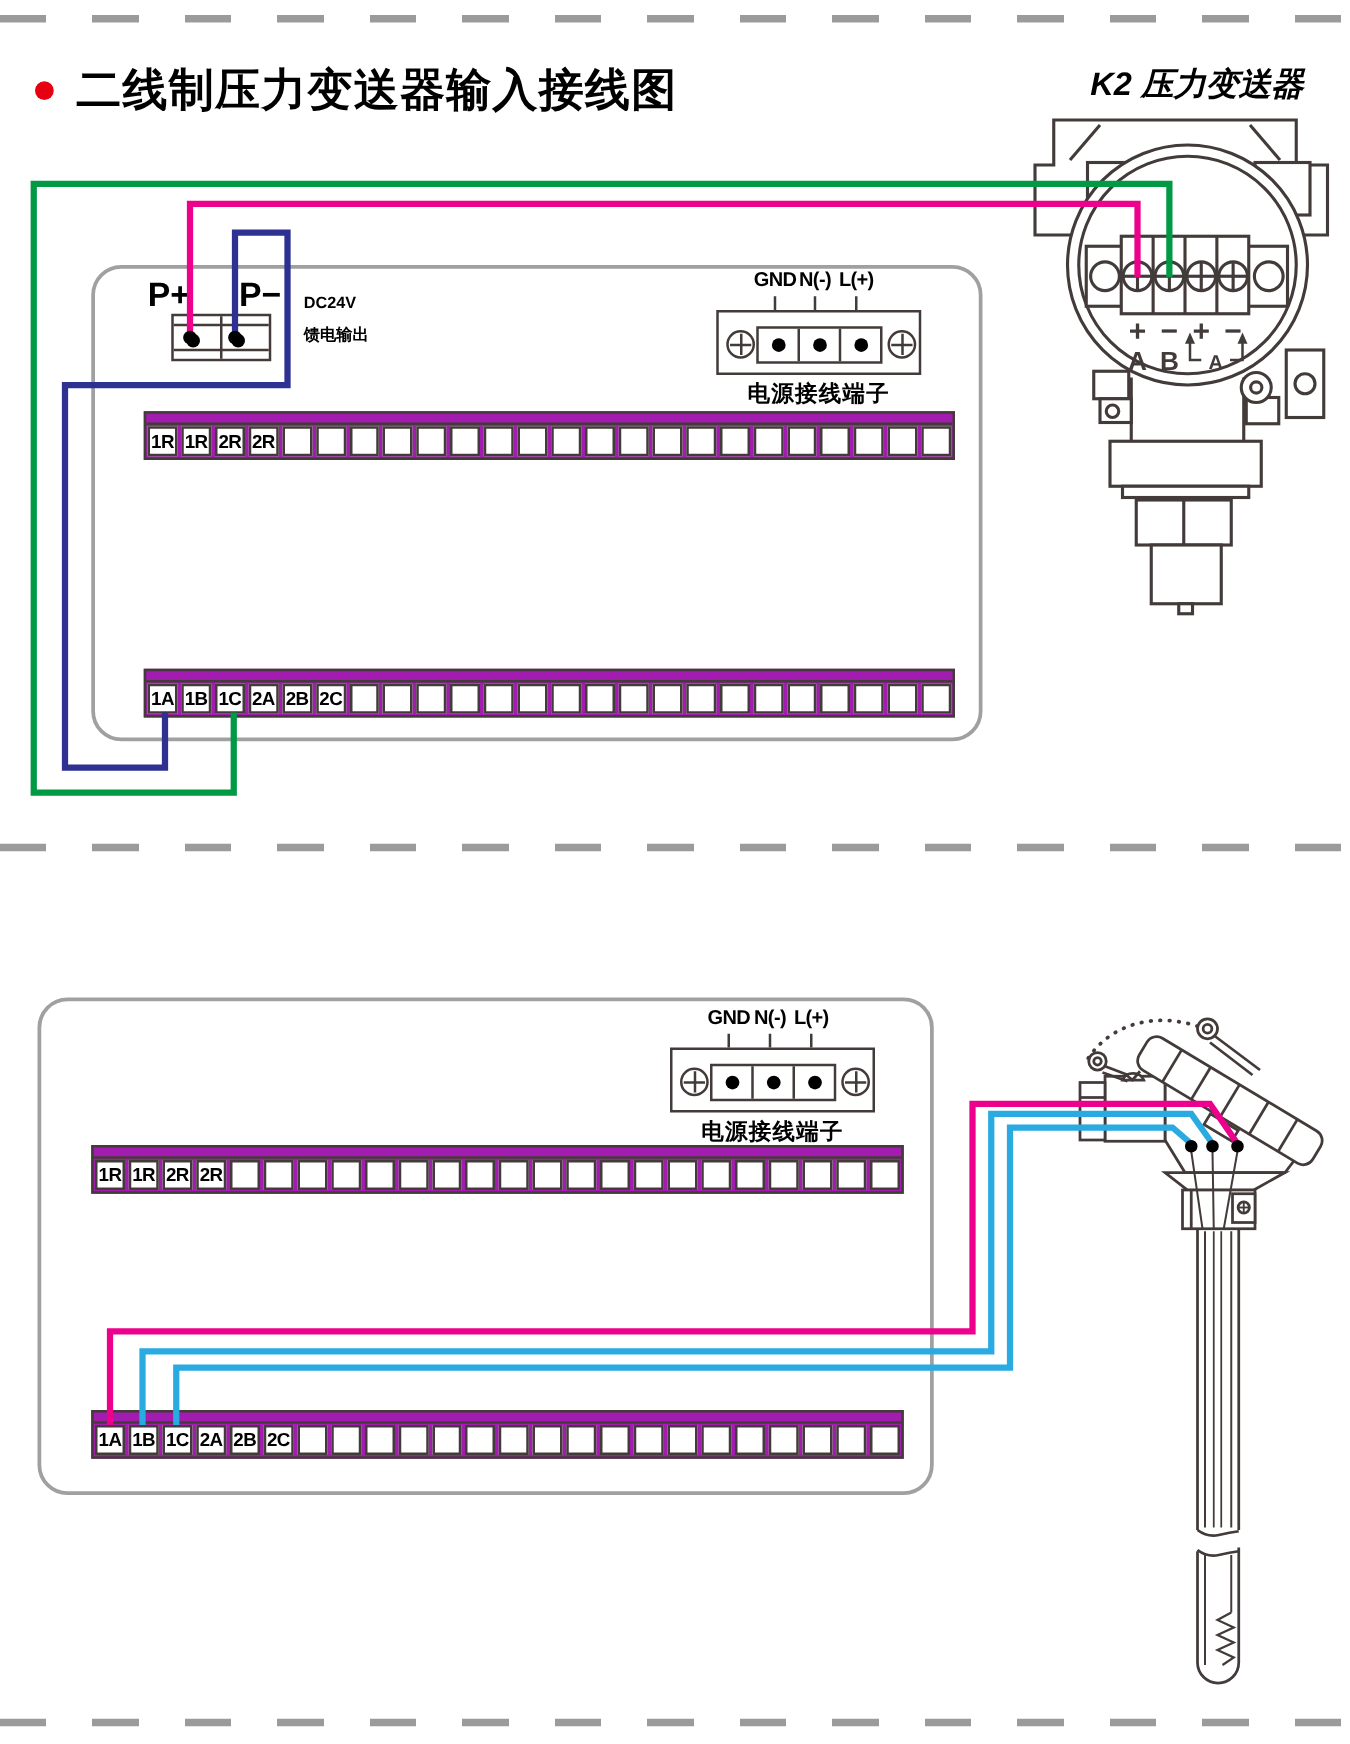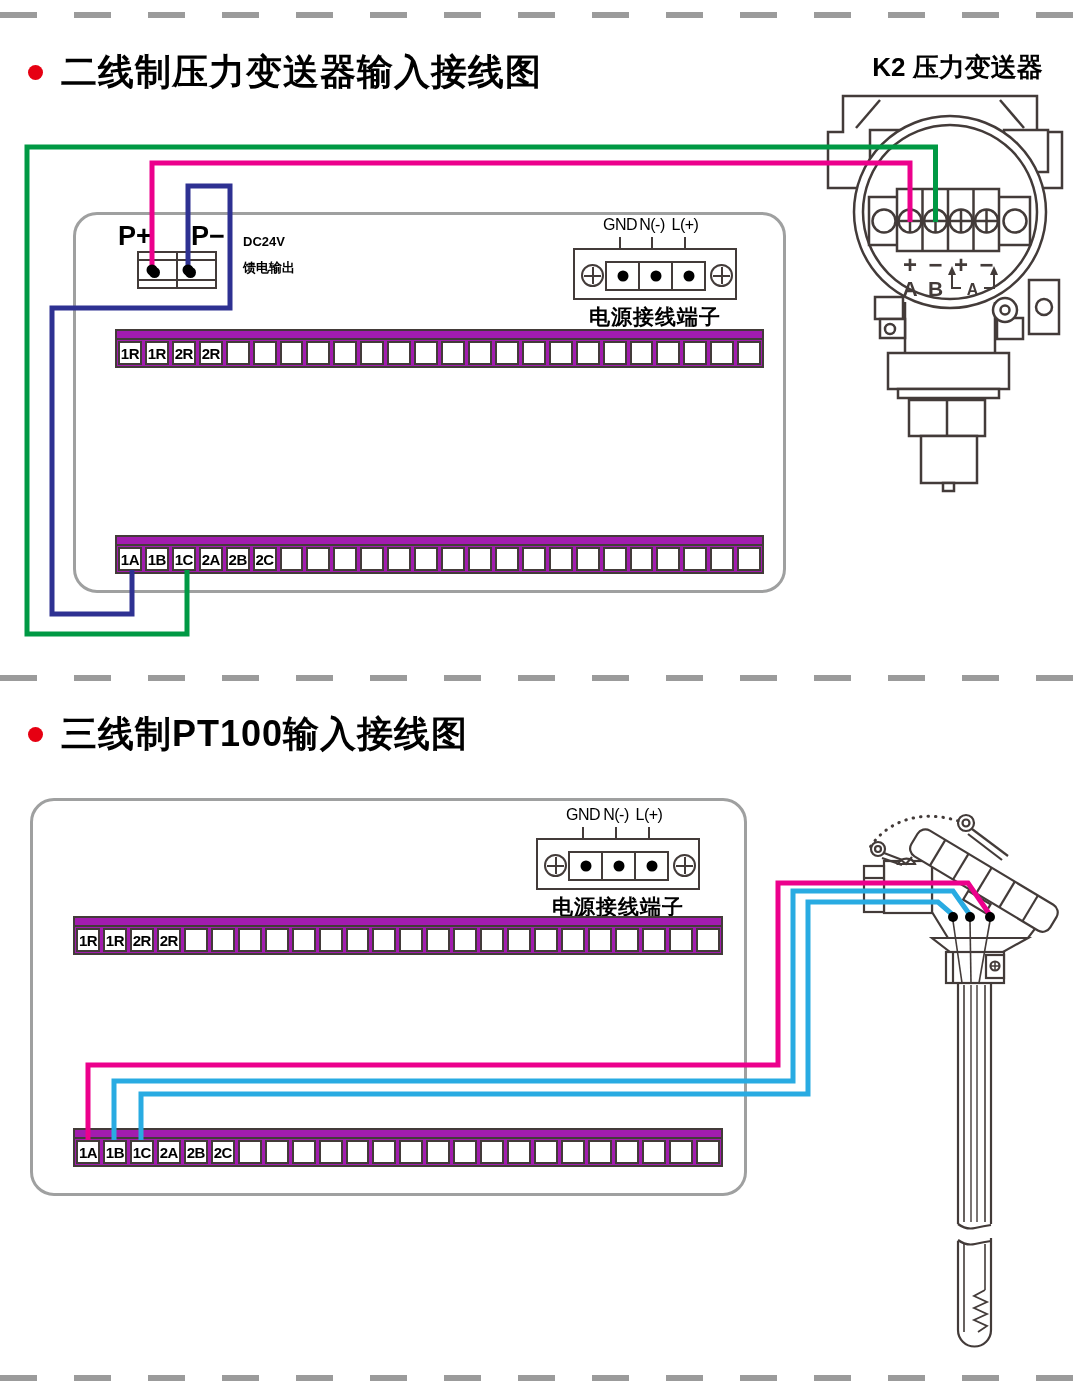--- a/index.html
+++ b/index.html
@@ -3,43 +3,43 @@
 <meta charset="utf-8">
 <style>
   html,body{margin:0;padding:0;background:#fff;}
   #canvas{position:relative;width:1080px;height:1395px;background:#fff;overflow:hidden;
           font-family:"Liberation Sans","DejaVu Sans",sans-serif;color:#000;}
   .dash{position:absolute;left:0;width:1080px;height:6px;
         background:repeating-linear-gradient(to right,#9b9b9b 0 37px,transparent 37px 74px);}
   .sec-title{position:absolute;left:28px;display:flex;align-items:center;gap:18px;}
   .bullet{width:15px;height:15px;border-radius:50%;background:#e60012;flex:0 0 auto;}
   .sec-title .t{font-size:36px;font-weight:600;letter-spacing:1px;white-space:nowrap;}
-  .dev-title{position:absolute;font-size:26px;font-weight:600;text-align:center;white-space:nowrap;}
+  .dev-title{position:absolute;font-size:26px;font-weight:600;text-align:center;white-space:nowrap;font-style:italic;}
   .box{position:absolute;border:3px solid #9FA0A0;border-radius:24px;background:#fff;}
   
   .strip{position:absolute;border:2px solid #433b39;background:#a21caf;box-sizing:border-box;}
   .strip .rail{height:7px;border-bottom:2px solid #433b39;}
   .strip .cells{display:flex;gap:3px;padding:1px;}
   .strip .cell{flex:1;height:20px;border:2px solid #433b39;background:#fff;
                font-size:15px;font-weight:700;letter-spacing:-0.5px;
                display:flex;align-items:center;justify-content:center;}
   
   .pterm{position:absolute;width:164px;height:52px;border:2.5px solid #433b39;box-sizing:border-box;background:#fff;}
   .pt-band{position:absolute;left:30px;top:11px;width:97px;height:26px;border:2px solid #433b39;display:flex;}
   .pt-cell{flex:1;position:relative;border-right:2px solid #433b39;}
   .pt-cell:last-child{border-right:none;}
   .dot{position:absolute;width:11px;height:11px;border-radius:50%;background:#000;}
   .pt-cell .dot{left:50%;top:50%;transform:translate(-50%,-50%);}
   .screw{position:absolute;width:19px;height:19px;border:2px solid #433b39;border-radius:50%;top:14px;}
   .screw::before,.screw::after{content:"";position:absolute;background:#433b39;}
   .screw::before{left:50%;top:1px;bottom:1px;width:2px;margin-left:-1px;}
   .screw::after{top:50%;left:1px;right:1px;height:2px;margin-top:-1px;}
-  .small-label{position:absolute;font-size:16px;font-weight:400;letter-spacing:-0.5px;text-align:center;white-space:nowrap;}
+  .small-label{position:absolute;font-size:16px;font-weight:700;letter-spacing:-0.5px;text-align:center;white-space:nowrap;}
   .lead{position:absolute;width:2px;background:#433b39;}
-  .caption{position:absolute;font-size:21px;font-weight:700;text-align:center;letter-spacing:1px;}
+  .caption{position:absolute;font-size:18px;font-weight:700;text-align:center;letter-spacing:1px;}
   .plabel{position:absolute;font-size:27px;font-weight:600;text-align:center;width:56px;}
   .feed{position:absolute;font-size:13px;font-weight:700;line-height:26px;}
   
   .pblock{position:absolute;left:137px;top:251px;width:80px;height:38px;border:2.5px solid #433b39;box-sizing:border-box;background:#fff;}
   .pb-top{height:6px;border-bottom:2px solid #433b39;}
   .pb-bot{position:absolute;left:0;right:0;bottom:0;height:6px;border-top:2px solid #433b39;}
   .pb-div{position:absolute;left:50%;top:0;bottom:0;width:2px;background:#433b39;margin-left:-1px;}
   .overlay{position:absolute;left:0;z-index:5;}
   svg text{font-family:"Liberation Sans","DejaVu Sans",sans-serif;}
 </style>
@@ -226,24 +226,20 @@
 
     <g fill="none" stroke-width="5">
       <polyline points="187,570 187,634 27,634 27,147 935.5,147 935.5,222" stroke="#009944"></polyline>
       <polyline points="152,270 152,163 910,163 910,222" stroke="#EC008C"></polyline>
       <polyline points="188,270 188,186 230,186 230,308 52,308 52,614 132,614 132,570" stroke="#2E3192"></polyline>
     </g>
     <circle cx="152" cy="270" r="5.5" fill="#000"></circle>
     <circle cx="188" cy="270" r="5.5" fill="#000"></circle>
   </svg>
 
-  <div class="sec-title" style="top:710px">
-    <span class="bullet"></span>
-    <span class="t">三线制PT100输入接线图</span>
-  </div>
 
   <div class="box" style="left:30px;top:798px;width:711px;height:392px"></div>
 
   <div class="small-label" style="left:563px;top:806px;width:40px">GND</div>
   <div class="small-label" style="left:596px;top:806px;width:40px">N(-)</div>
   <div class="small-label" style="left:629px;top:806px;width:40px">L(+)</div>
   <div class="lead" style="left:582px;top:827px;height:32px"></div>
   <div class="lead" style="left:615px;top:827px;height:32px"></div>
   <div class="lead" style="left:648px;top:827px;height:32px"></div>
   <div class="pterm" style="left:536px;top:838px">

